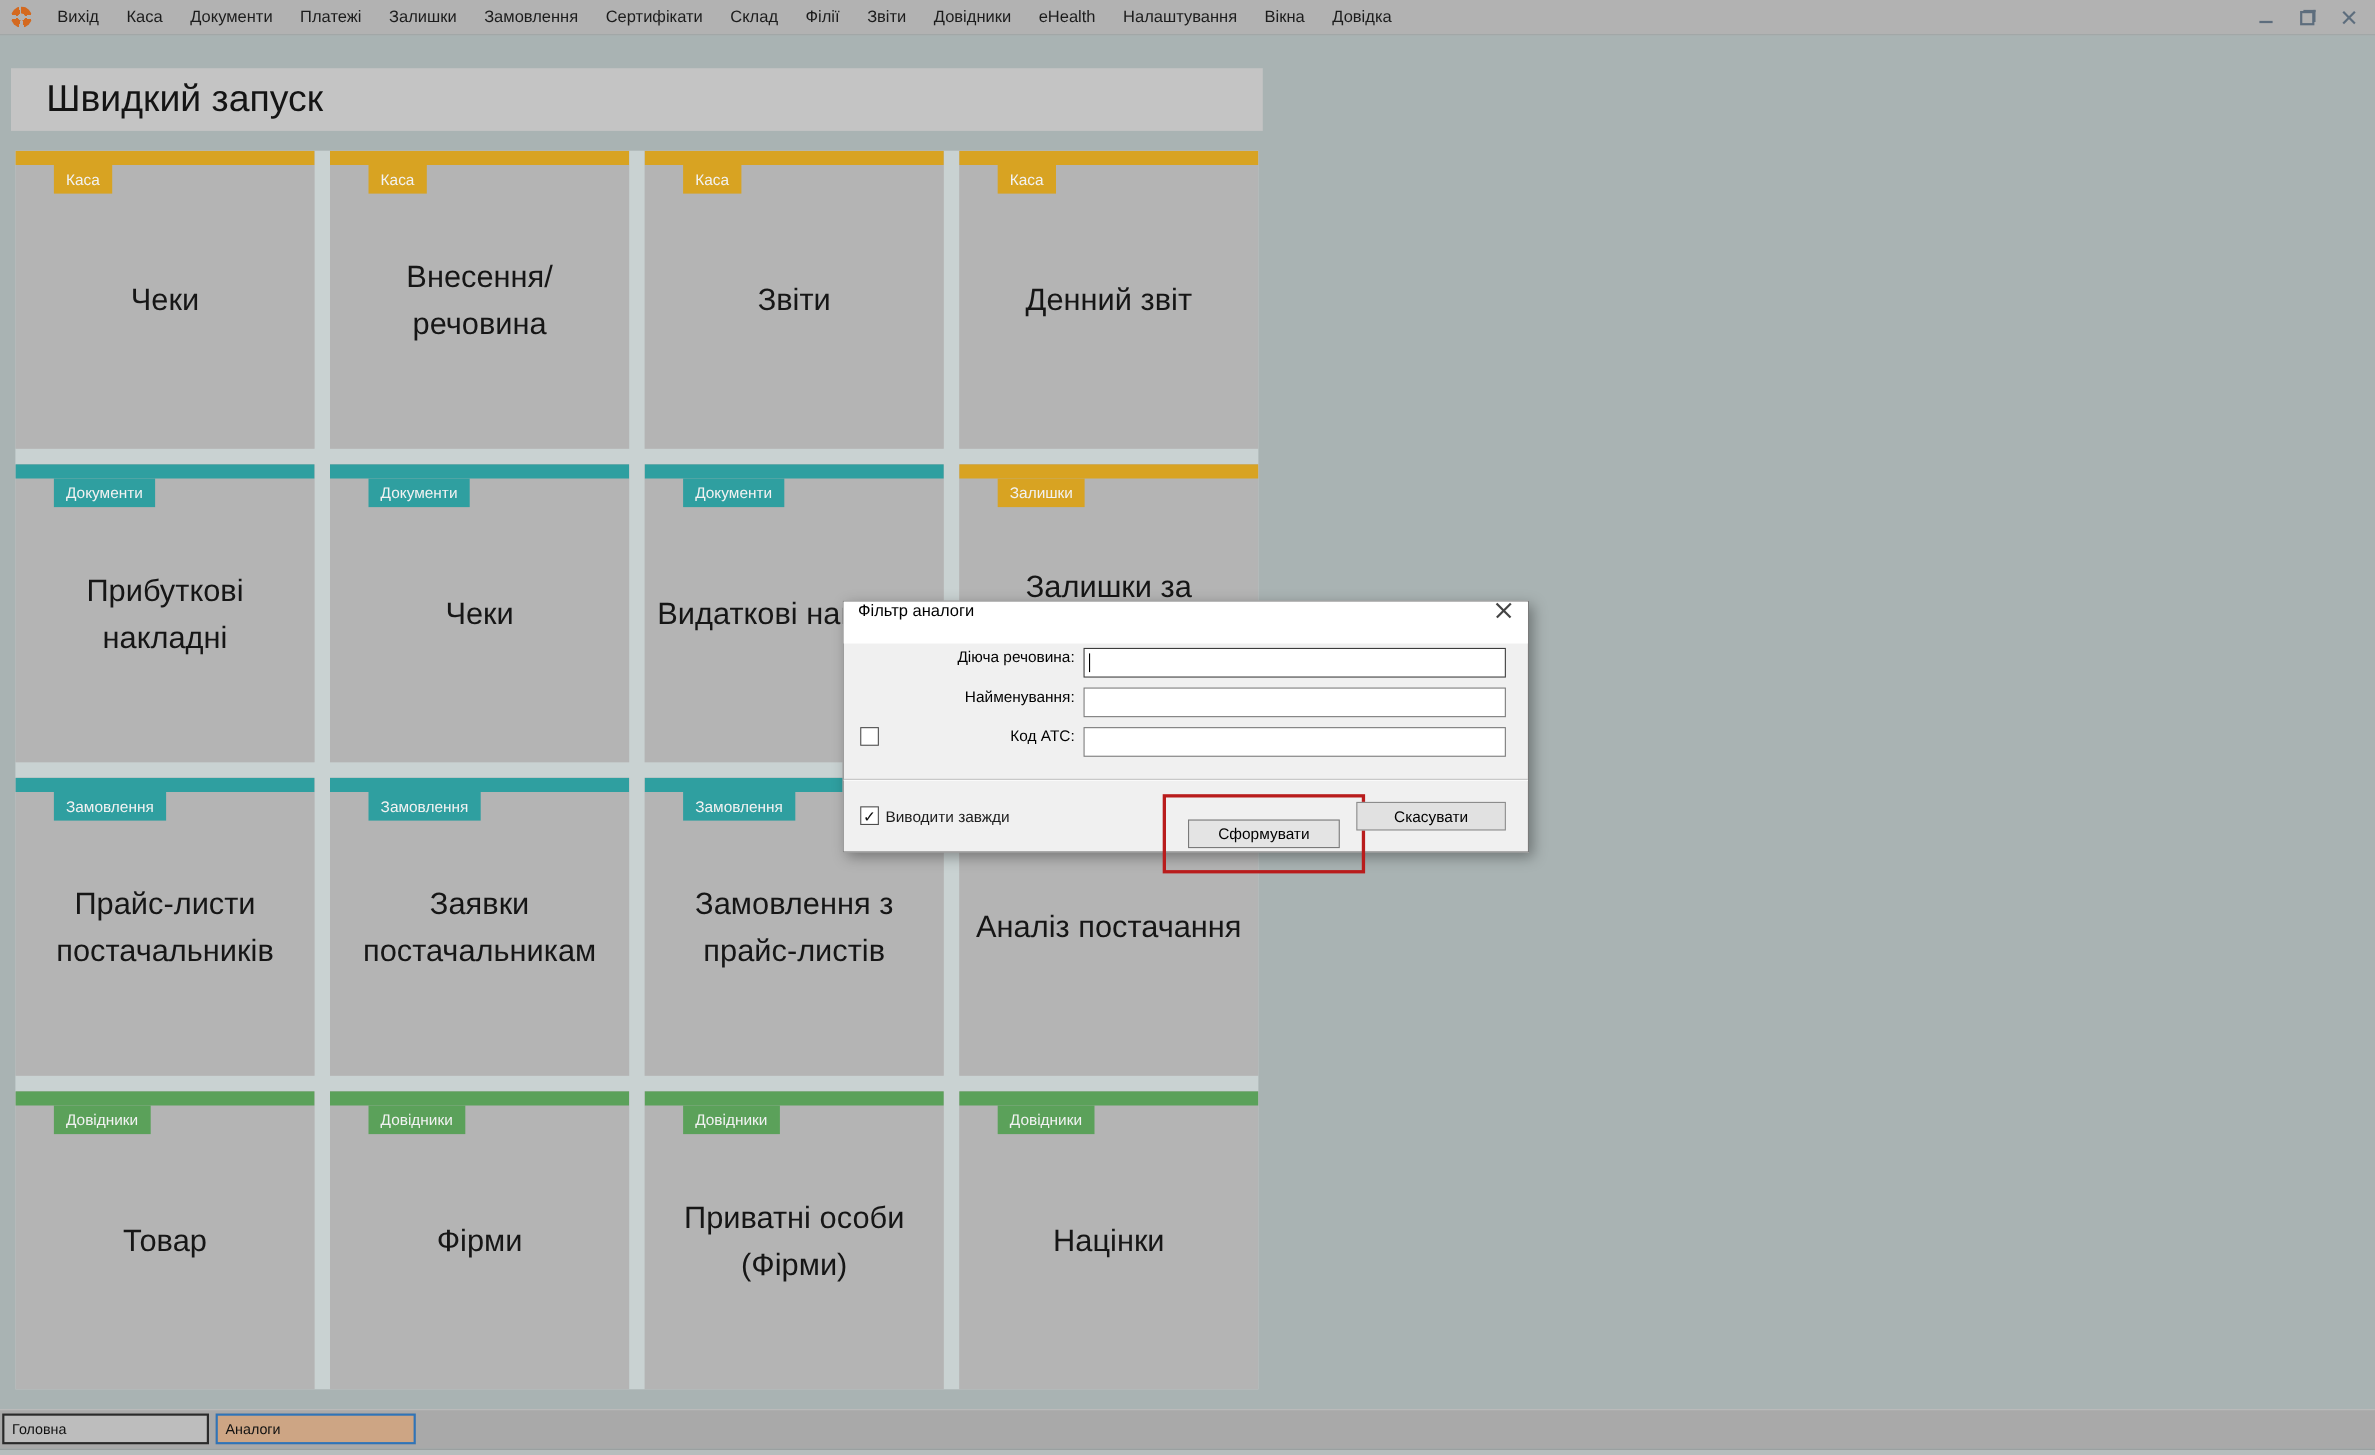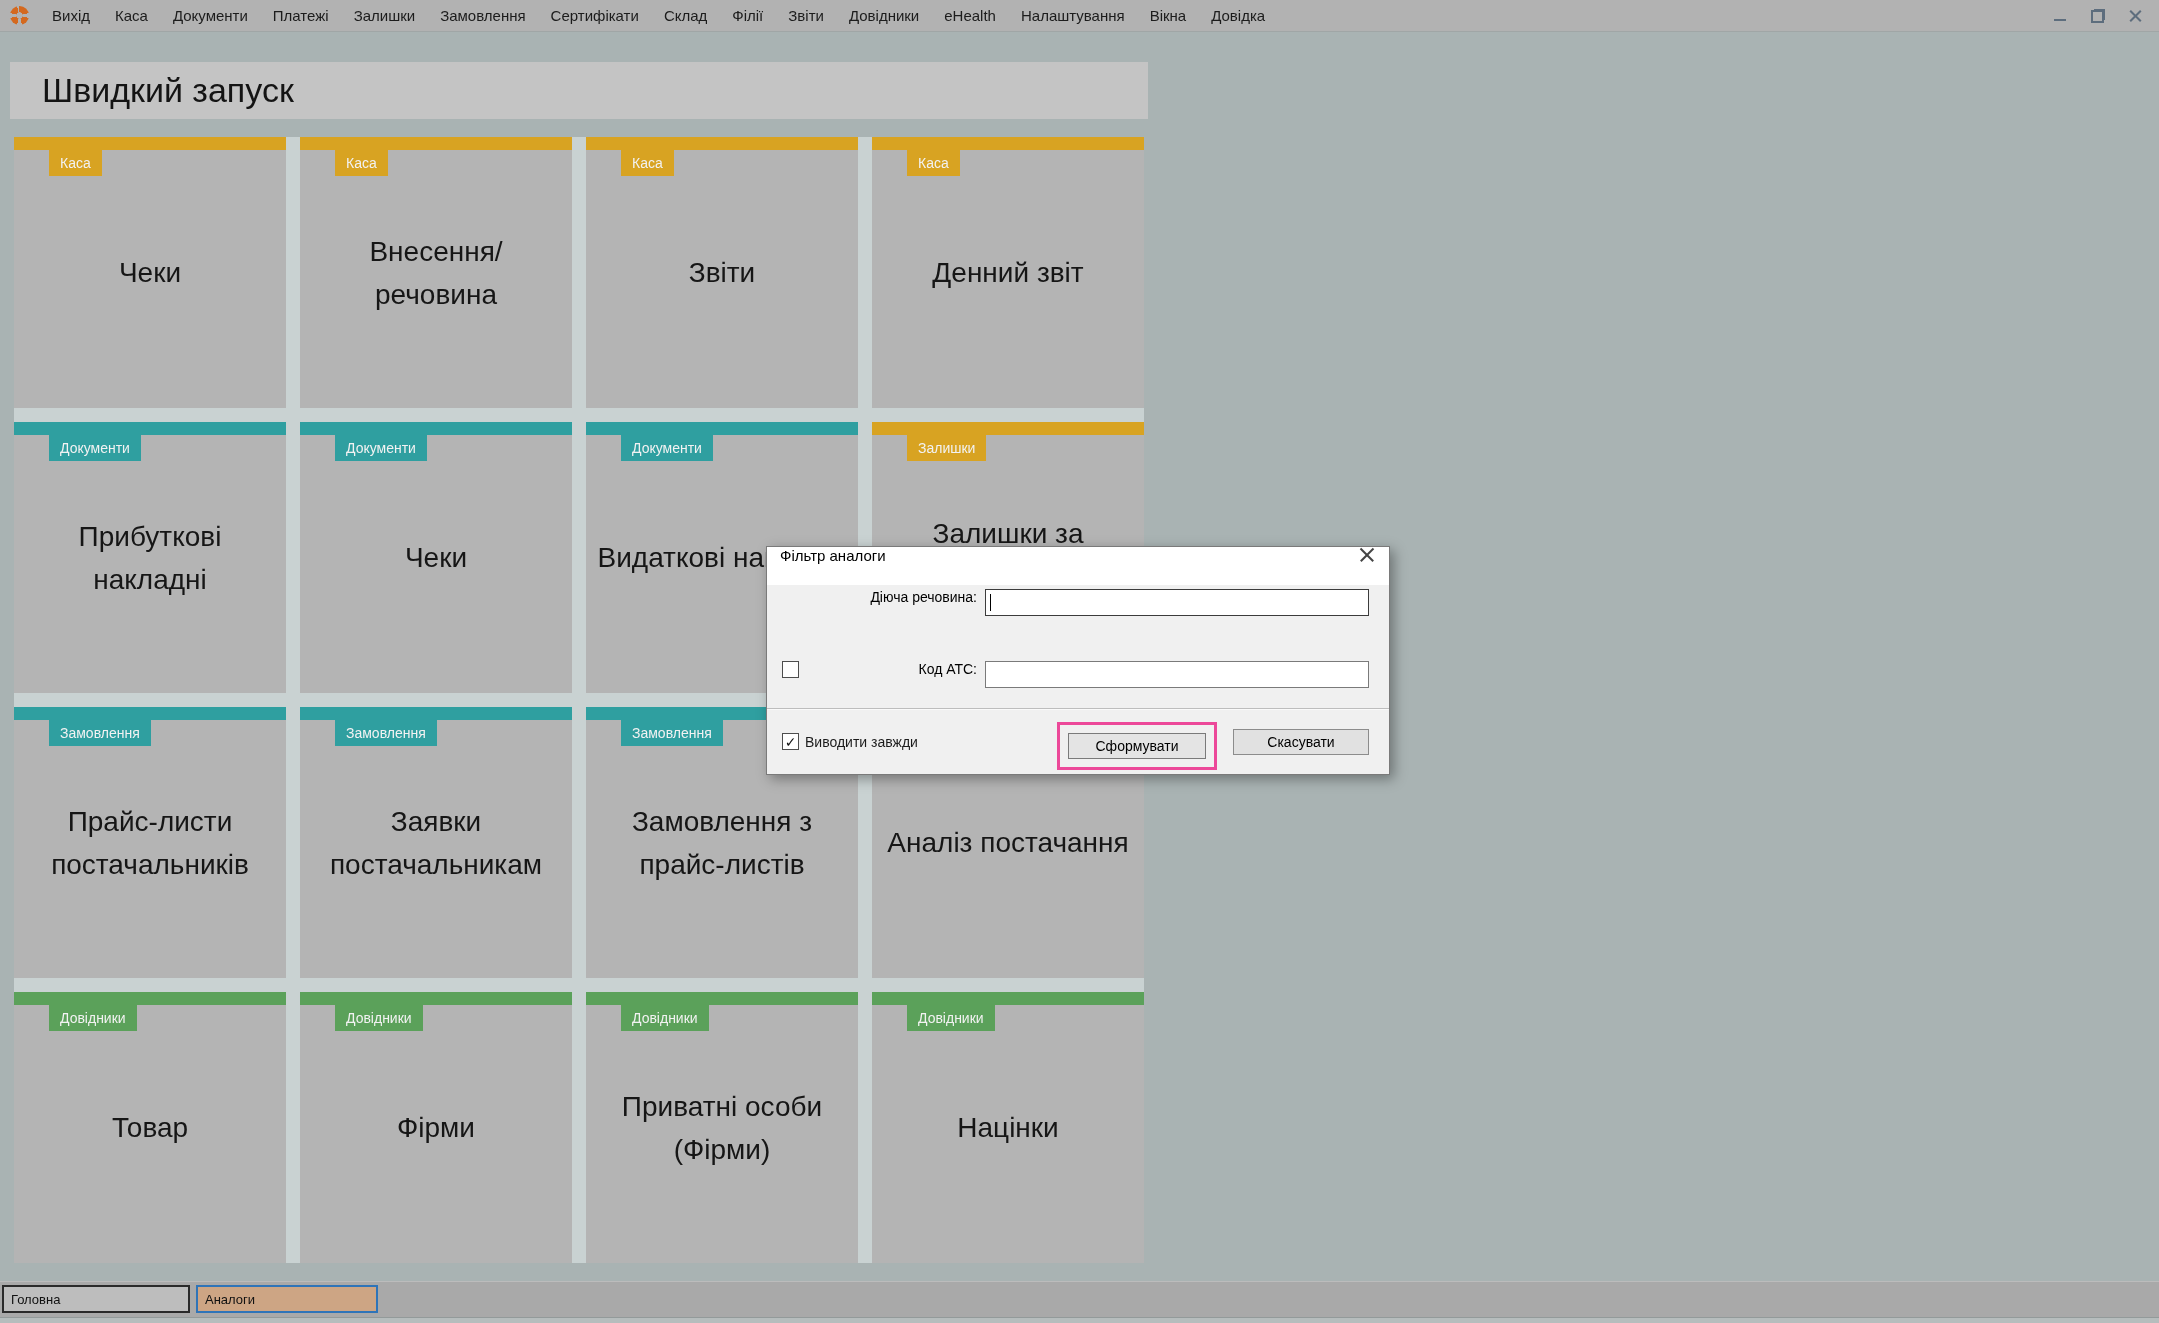--- a/index.html
+++ b/index.html
@@ -109,21 +109,21 @@
                  border-top:1px solid #bdbdbd; border-bottom:1px solid #fafafa; }
 
   .checkbox {
     width:17px; height:17px; background:#fff; border:1px solid #4d4d4d;
     display:inline-flex; align-items:center; justify-content:center;
     font-size:14px; color:#111; line-height:1; flex:0 0 auto;
   }
   .footer-check { position:absolute; left:15px; top:186px; display:flex; align-items:center; font-size:14px; }
   .footer-check span.lbl { margin-left:6px; }
 
-  .red-wrap { position:absolute; left:290px; top:175px; border:3px solid #ec4899; padding:8px; background:transparent; }
+  .red-wrap { position:absolute; left:290px; top:175px; border:3px solid #b91c1c; padding:20px; background:transparent; }
   .btn {
     height:26px; background:#e1e1e1; border:1px solid #8c8c8c;
     font-size:14px; color:#000; font-family:"Liberation Sans",sans-serif;
     display:inline-flex; align-items:center; justify-content:center;
   }
   .btn-generate { width:138px; background:#e4e4e4; border-color:#7a7a7a; }
   .btn-cancel { position:absolute; left:466px; top:182px; width:136px; }
 
   
   .taskbar {
@@ -268,20 +268,27 @@
 
   <div class="frow frow1">
     <span class="chk-slot"></span>
     <label>Діюча речовина:</label>
     <div class="textbox focused">
       <span class="caret"></span>
       <span></span>
     </div>
   </div>
 
+  <div class="frow frow2">
+    <span class="chk-slot"></span>
+    <label>Найменування:</label>
+    <div class="textbox">
+      <span></span>
+    </div>
+  </div>
 
   <div class="frow frow3">
     <span class="chk-slot">
       <span class="checkbox"></span>
     </span>
     <label>Код АТС:</label>
     <div class="textbox">
       <span></span>
     </div>
   </div>

